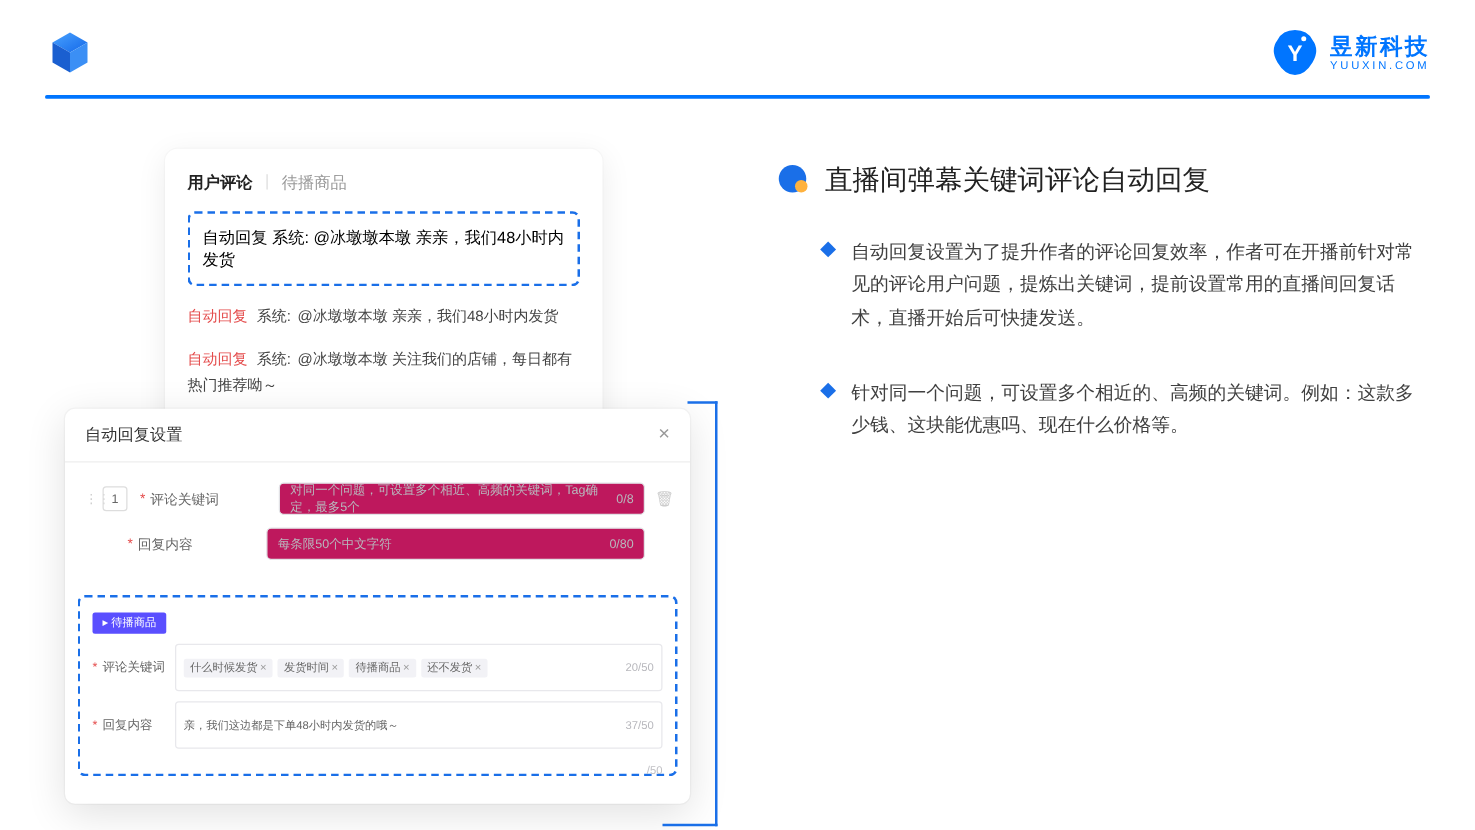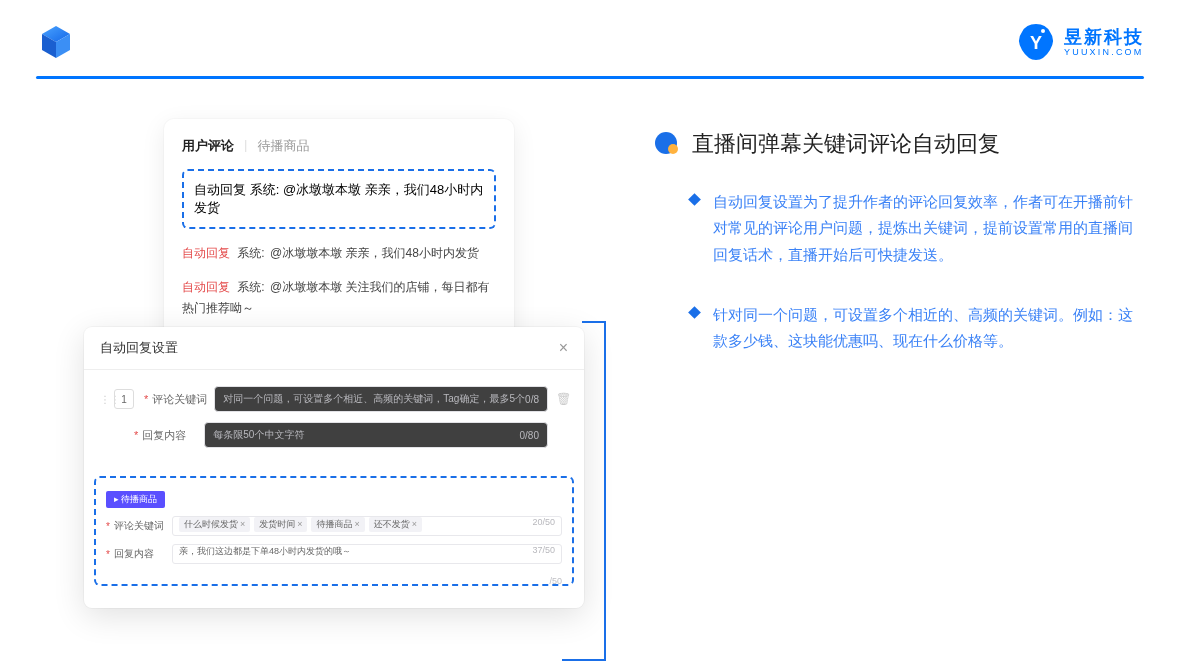--- a/index.html
+++ b/index.html
@@ -11,21 +11,21 @@
 .cube-icon svg{width:100%;height:100%;}
 .page-title{font-size:30px;font-weight:500;color:#222;letter-spacing:1px;}
 .brand{margin-left:auto;display:flex;align-items:center;}
 .brand-icon{width:40px;height:40px;margin-right:8px;}
 .brand-text{display:flex;flex-direction:column;line-height:1;}
 .brand-cn{font-size:18px;font-weight:700;color:#0075ff;letter-spacing:2px;}
 .brand-en{font-size:9px;color:#0075ff;letter-spacing:2.2px;margin-top:2px;}
 .header-line{height:3px;background:#0075ff;margin:14px 36px 0 36px;border-radius:2px;}
 
 
-.main{display:flex;padding:40px 36px 0 84px;}
+.main{display:flex;padding:40px 36px 0 52px;}
 .left-col{width:510px;position:relative;}
 .right-col{flex:1;padding-left:60px;padding-top:10px;}
 
 
 .panel-comments{width:350px;margin-left:80px;background:#fff;border-radius:10px;box-shadow:0 6px 24px rgba(0,0,0,0.08),0 0 0 1px rgba(0,0,0,0.02);padding:18px 0 80px 0;}
 .panel-tabs{display:flex;padding:0 18px;font-size:13px;}
 .tab{margin-right:10px;color:#999;}
 .tab.active{color:#222;font-weight:700;}
 .tab-sep{color:#e0e0e0;margin-right:10px;}
 .comment-list{padding:14px 18px 0 18px;}
@@ -37,54 +37,54 @@
 
 .panel-settings{position:absolute;top:208px;left:0;width:500px;background:#fff;border-radius:8px;box-shadow:0 8px 32px rgba(0,0,0,0.12),0 0 0 1px rgba(0,0,0,0.03);padding:0;}
 .settings-header{display:flex;align-items:center;justify-content:space-between;padding:12px 16px;border-bottom:1px solid #eee;font-size:13px;font-weight:500;color:#333;}
 .close-x{font-size:16px;color:#999;cursor:pointer;}
 .settings-body{padding:16px 16px 10px 16px;}
 .form-row{display:flex;align-items:center;margin-bottom:10px;font-size:11px;}
 .drag-dots{width:10px;color:#ccc;font-size:10px;margin-right:4px;}
 .idx-box{width:20px;height:20px;border:1px solid #ddd;border-radius:3px;display:flex;align-items:center;justify-content:center;font-size:10px;color:#666;margin-right:10px;}
 .star{color:#e44b4b;margin-right:4px;}
 .label{color:#666;width:56px;text-align:left;margin-right:6px;}
-.input-box{flex:1;border:1px solid #e2e2e6;border-radius:4px;height:26px;display:flex;align-items:center;padding:0 8px;background:#404040;position:relative;}
+.input-box{flex:1;border:1px solid #e2e2e6;border-radius:4px;height:26px;display:flex;align-items:center;padding:0 8px;background:#be185d;position:relative;margin-left:41px;}
 .input-placeholder{color:#b8b8bd;font-size:10px;flex:1;}
 .counter{color:#b8b8bd;font-size:10px;}
 .trash{width:12px;margin-left:8px;color:#ccc;font-size:12px;}
 .row-indent{padding-left:34px;}
 
 .example-block{margin:8px 10px 0 10px;border:2px dashed #1a6fe8;border-radius:6px;padding:10px 10px 12px 10px;position:relative;}
 .add-link{font-size:10px;color:#5a4fff;margin-bottom:8px;}
 .add-link .hint{color:#b8b8bd;margin-left:6px;}
 .example-badge{display:inline-block;background:#5a4fff;color:#fff;font-size:9px;padding:2px 8px;border-radius:2px;margin-bottom:8px;}
 .ex-row{display:flex;align-items:center;font-size:10px;margin-bottom:8px;}
 .ex-row .label{width:52px;}
-.tag-box{flex:1;border:1px solid #e8e8ec;border-radius:3px;height:20px;display:flex;align-items:flex-start;padding:0 6px;gap:4px;}
+.tag-box{flex:1;border:1px solid #e8e8ec;border-radius:3px;height:38px;display:flex;align-items:center;padding:0 6px;gap:4px;}
 .tag{background:#f2f2f6;color:#666;font-size:9px;padding:1px 5px;border-radius:2px;white-space:nowrap;}
 .tag::after{content:"×";margin-left:2px;color:#999;}
 .ex-text{flex:1;font-size:9px;color:#666;}
 .ex-counter{color:#b8b8bd;font-size:9px;}
 .stray-counter{position:absolute;right:22px;bottom:22px;font-size:9px;color:#c0c0c5;}
 .settings-footer-space{height:22px;}
 
 
 .connector{position:absolute;pointer-events:none;z-index:5;}
 .connector.line1{top:202px;left:498px;width:24px;height:2px;background:#1a6fe8;}
 .connector.line2{top:202px;left:520px;width:2px;height:340px;background:#1a6fe8;}
 .connector.line3{top:540px;left:478px;width:44px;height:2px;background:#1a6fe8;}
 
 
 .right-header{display:flex;align-items:center;margin-bottom:30px;}
 .right-bullet{width:26px;height:26px;margin-right:12px;position:relative;}
 .right-title{font-size:22px;font-weight:500;color:#222;}
 .bullet-list{padding-left:36px;}
 .bullet-item{display:flex;margin-bottom:34px;}
 .diamond{width:9px;height:9px;background:#1a6fe8;transform:rotate(45deg);margin-top:6px;margin-right:14px;flex-shrink:0;}
-.bullet-text{font-size:15px;color:#3b82f6;line-height:1.75;font-weight:500;}
+.bullet-text{font-size:15px;color:#404040;line-height:1.75;font-weight:500;}
 </style>
 </head>
 <body>
 
 <div class="header">
   <div class="cube-icon">
     <svg viewBox="0 0 40 40">
         <defs>
           <linearGradient id="g1" x1="0" y1="0" x2="1" y2="1">
             <stop offset="0" stop-color="#4aa3ff"></stop>

